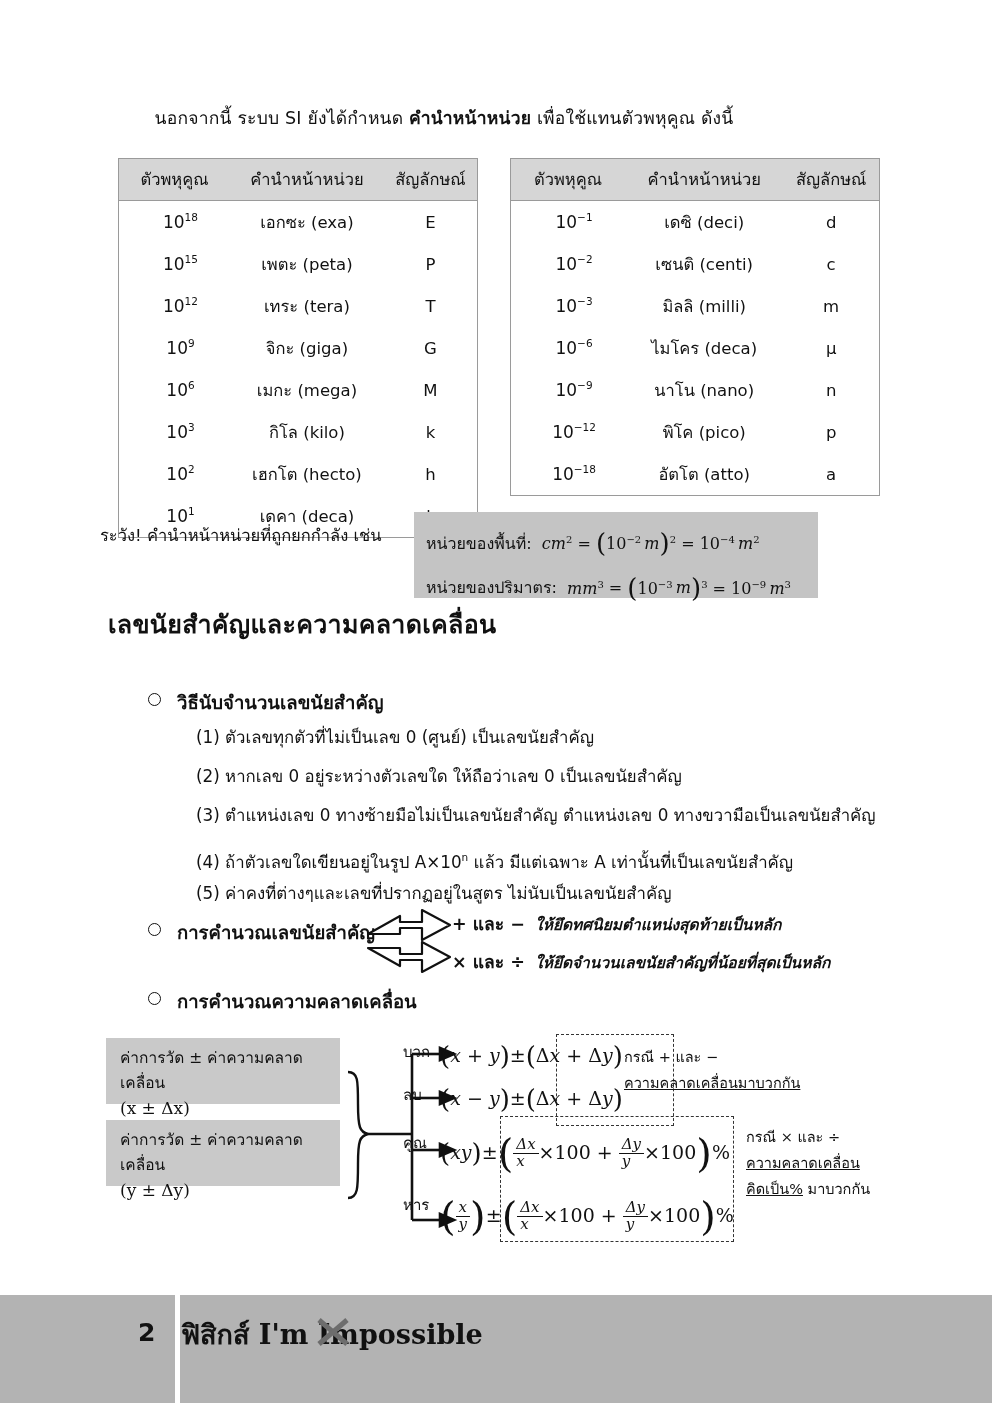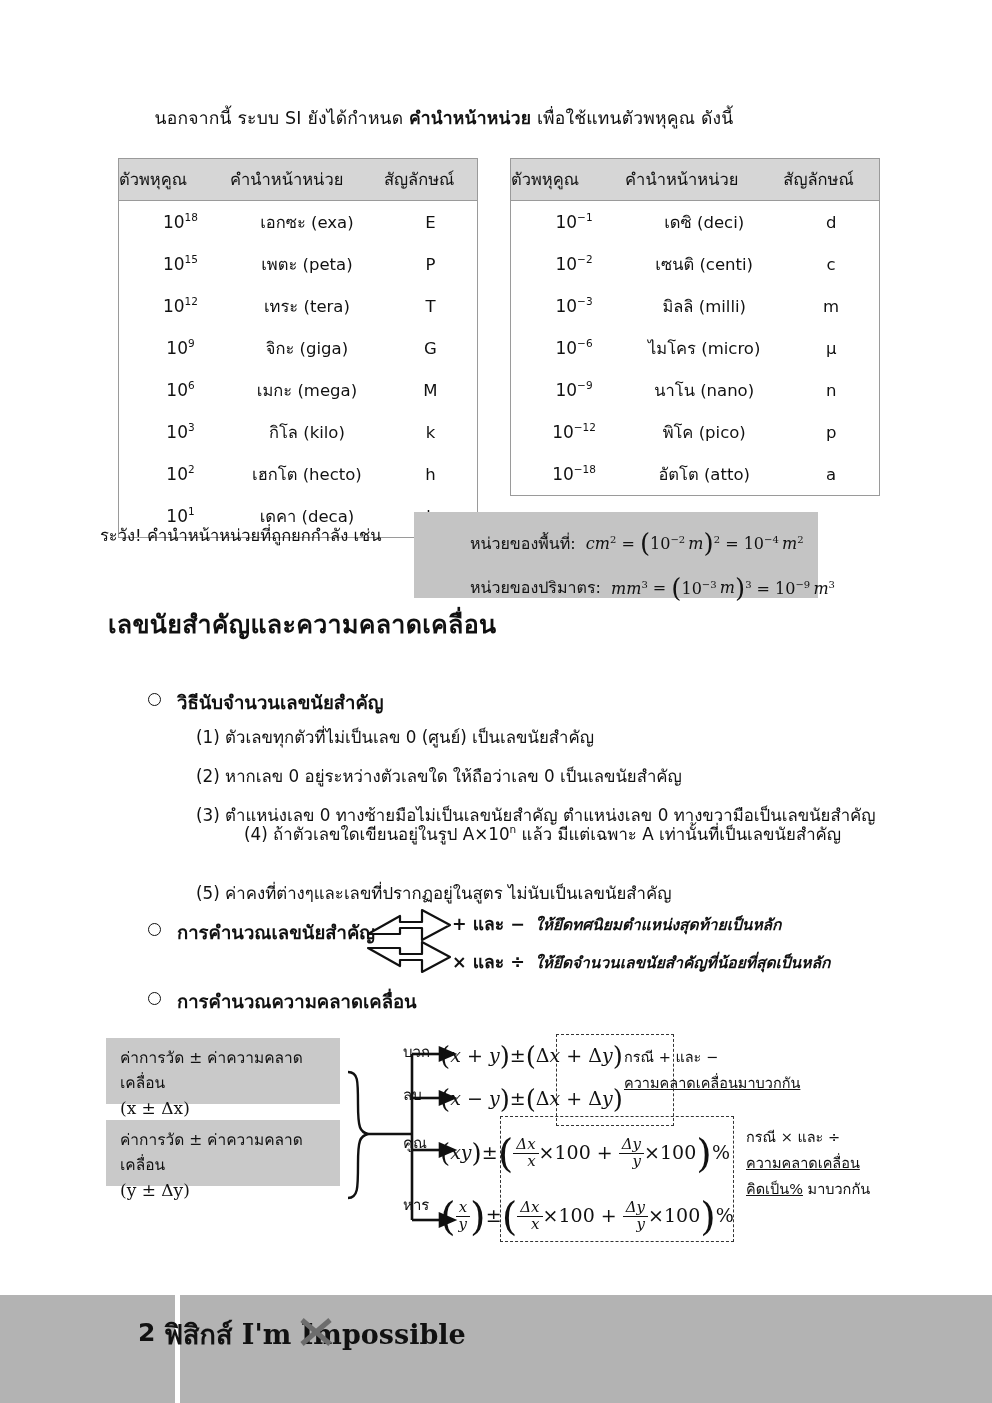--- a/index.html
+++ b/index.html
@@ -25,21 +25,21 @@
     border:1px solid #9a9a9a;
     background:#fff;
     box-sizing:border-box;
   }
   .ptable.left{left:118px; width:360px;}
   .ptable.right{left:510px; width:370px;}
   .ptable table{border-collapse:collapse;width:100%;}
   .ptable th{
     background:#d6d6d6; font-weight:normal; font-size:16.5px;
     padding:7px 0 8px 0; border-bottom:1px solid #9a9a9a;
-    text-align:left;
+    text-align:center;
   }
   .ptable td{
     font-size:16.5px; padding:8px 0; text-align:center;
     vertical-align:middle;
   }
   .ptable td.c0{width:31%;}
   .ptable td.c1{width:43%;}
   .ptable td.c2{width:26%;}
   .pw{font-family:"DejaVu Sans","Liberation Sans",sans-serif;font-size:17px;margin-left:12px;}
   .pw sup{font-size:10.5px; vertical-align:super; letter-spacing:0;}
@@ -49,21 +49,21 @@
     position:absolute; left:100px; top:522px;
     font-size:16.5px; width:310px;
   }
   .caution-box{
     position:absolute; left:414px; top:512px;
     width:404px; height:86px;
     background:#c4c4c4;
     box-sizing:border-box;
     padding:8px 0 0 12px;
   }
-  .ceq{font-size:16px; line-height:40px; white-space:nowrap;margin-left:44px;}
+  .ceq{font-size:16px; line-height:40px; white-space:nowrap;}
   .mi{font-family:"DejaVu Serif","Liberation Serif",serif;font-style:italic;}
   .mr{font-family:"DejaVu Serif","Liberation Serif",serif;font-style:normal;}
   .mr sup,.mi sup{font-size:10px;vertical-align:super;font-style:normal;}
   .bigparen{
     font-family:"DejaVu Serif","Liberation Serif",serif;
     font-size:26px; font-style:normal; position:relative; top:3px;
   }
 
   
   .h1{
@@ -80,21 +80,21 @@
     border:1.6px solid #111; border-radius:50%;
     margin-right:16px; position:relative; top:-3px;
   }
   .b1{left:148px; top:688px;}
   .b2{left:148px; top:918px;}
   .b3{left:148px; top:987px;}
 
   .rule{
     position:absolute; left:196px; font-size:16.8px; white-space:nowrap;
   }
-  .r1{top:724px;} .r2{top:763px;} .r3{top:802px;} .r4{top:821px;margin-left:48px;} .r5{top:880px;}
+  .r1{top:724px;} .r2{top:763px;} .r3{top:802px;} .r4{top:849px;} .r5{top:880px;}
   .rule sup{font-size:10.5px;vertical-align:super;}
 
   
   .arrowsvg{position:absolute;left:366px;top:908px;}
   .calcrule{position:absolute; white-space:nowrap;}
   .calcrule .sym{font-size:17.5px;font-weight:bold;}
   .calcrule .txt{
     font-size:15.5px; font-style:italic; font-weight:bold;
     font-family:"DejaVu Sans","Liberation Sans",sans-serif;
   }
@@ -117,21 +117,21 @@
   .op2{left:403px; top:1083px;}
   .op3{left:403px; top:1131px;}
   .op4{left:403px; top:1193px;}
 
   .formula{position:absolute;font-family:"DejaVu Serif","Liberation Serif",serif;white-space:nowrap;}
   .f1{left:440px; top:1038px; font-size:19px;}
   .f2{left:440px; top:1081px; font-size:19px;}
   .f3{left:440px; top:1122px; font-size:19px;}
   .f4{left:440px; top:1185px; font-size:19px;}
 
-  .frac{display:inline-block;vertical-align:middle;text-align:right;font-size:15px;line-height:1.05;position:relative;top:-1px;}
+  .frac{display:inline-block;vertical-align:middle;text-align:left;font-size:15px;line-height:1.05;position:relative;top:-1px;}
   .frac .num{display:block;border-bottom:1.2px solid #111;padding:0 3px;}
   .frac .den{display:block;padding:0 3px;}
 
   .dashbox{position:absolute;border:1.6px dashed #333;box-sizing:border-box;}
   .db1{left:556px; top:1034px; width:118px; height:92px;}
   .db2{left:500px; top:1116px; width:234px; height:126px;}
 
   .note{position:absolute;font-size:14.5px;line-height:26px;white-space:nowrap;}
   .n1{left:624px; top:1044px;}
   .n2{left:746px; top:1124px;}
@@ -141,21 +141,21 @@
   .footer-left{
     position:absolute;left:0;top:1295px;width:175px;height:108px;background:#b3b3b3;
   }
   .footer-right{
     position:absolute;left:180px;top:1295px;width:812px;height:108px;background:#b3b3b3;
   }
   .pageno{
     position:absolute;left:138px;top:1318px;font-size:25px;font-weight:bold;color:#111;
   }
   .brand{
-    position:absolute;left:164px;top:1313px;font-size:27px;font-weight:bold;
+    position:absolute;left:181px;top:1313px;font-size:27px;font-weight:bold;
     white-space:nowrap;
   }
   .brand .thai{font-family:"DejaVu Sans","Liberation Sans",sans-serif;}
   .brand .en{font-family:"DejaVu Serif","Liberation Serif",serif;}
   .strike-wrap{position:relative;display:inline-block;}
   .strike-x{
     position:absolute;left:-2px;top:-2px;width:34px;height:30px;pointer-events:none;
   }
 </style>
 </head>
@@ -241,21 +241,21 @@
             <td class="c1">เซนติ (centi)</td>
             <td class="c2">c</td>
           </tr>
           <tr>
             <td class="c0"><span class="pw">10<sup>−3</sup></span></td>
             <td class="c1">มิลลิ (milli)</td>
             <td class="c2">m</td>
           </tr>
           <tr>
             <td class="c0"><span class="pw">10<sup>−6</sup></span></td>
-            <td class="c1">ไมโคร (micro)</td>
+            <td class="c1">ไมโคร (deca)</td>
             <td class="c2">µ</td>
           </tr>
           <tr>
             <td class="c0"><span class="pw">10<sup>−9</sup></span></td>
             <td class="c1">นาโน (nano)</td>
             <td class="c2">n</td>
           </tr>
           <tr>
             <td class="c0"><span class="pw">10<sup>−12</sup></span></td>
             <td class="c1">พิโค (pico)</td>

